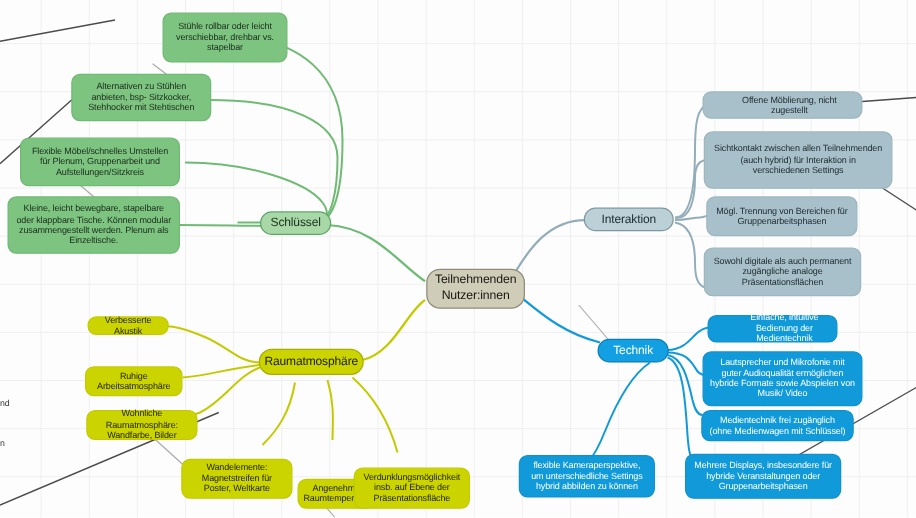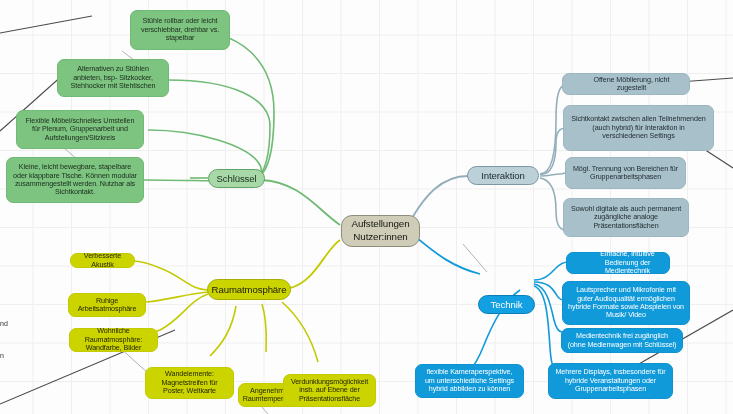--- a/index.html
+++ b/index.html
@@ -48,21 +48,21 @@
     border:1px solid #c3cb00;
   }
   
   .branch{
     border-radius:11px;
     font-size:9.6px;
     padding:3px 9px;
   }
   .branch-green{background:#a8d8a8;border:1.3px solid #5fa565;color:#18301b;}
   .branch-grey{background:#bcd0d8;border:1.3px solid #7c98a4;color:#1b2830;}
-  .branch-blue{background:#12a0e2;border:1.3px solid #0b7fb5;color:#ffffff;margin-top:24px;}
+  .branch-blue{background:#12a0e2;border:1.3px solid #0b7fb5;color:#ffffff;}
   .branch-yellow{background:#ccd400;border:1.3px solid #a8ae00;color:#20210a;}
   
   .root{
     background:#cfcdb8;border:1.3px solid #8f8d7c;color:#161611;
     border-radius:11px;font-size:9.8px;padding:4px 9px;line-height:1.32;
   }
   .clip-frag{
     position:absolute;font-size:7px;color:#333;
   }
 </style>
@@ -130,21 +130,21 @@
       <path d="M534,284 C546,286 550,302 554,320 C556,328 558,332 562,332"></path>
       <path d="M534,286 C546,290 548,316 550,348 C551,362 552,368 558,370"></path>
       <path d="M520,290 C505,300 494,320 484,345 C478,360 474,366 470,370"></path>
     </g>
     <g stroke="#119ada" stroke-width="1.8" fill="none">
       <path d="M480,274 C448,266 430,248 412,234"></path>
     </g>
   </svg>
 
   <div class="node root" style="left:341px;top:215px;width:79px;height:32px;flex-direction:column;">
-    <span>Aufstellungen</span>
+    <span>Teilnehmenden</span>
     <span>Nutzer:innen</span>
   </div>
 
   <div class="node branch branch-green" style="left:208px;top:169px;width:57px;height:19px;">
     <span>Schlüssel</span>
   </div>
 
   <div class="node branch branch-grey" style="left:467px;top:166px;width:72px;height:19px;">
     <span>Interaktion</span>
   </div>
@@ -160,21 +160,21 @@
   <div class="node leaf-green" style="left:86px;top:10px;width:100px;height:40px;margin-left:44px;">
     <span>Stühle rollbar oder leicht verschiebbar, drehbar vs. stapelbar</span>
   </div>
   <div class="node leaf-green" style="left:57px;top:59px;width:112px;height:38px;">
     <span>Alternativen zu Stühlen anbieten, bsp- Sitzkocker, Stehhocker mit Stehtischen</span>
   </div>
   <div class="node leaf-green" style="left:16px;top:110px;width:128px;height:39px;">
     <span>Flexible Möbel/schnelles Umstellen für Plenum, Gruppenarbeit und Aufstellungen/Sitzkreis</span>
   </div>
   <div class="node leaf-green" style="left:6px;top:157px;width:138px;height:46px;">
-    <span>Kleine, leicht bewegbare, stapelbare oder klappbare Tische. Können modular zusammengestellt werden. Nutzbar als Sichtkontakt.</span>
+    <span>Kleine, leicht bewegbare, stapelbare oder klappbare Tische. Können modular zusammengestellt werden. Plenum als Einzeltische.</span>
   </div>
 
   <div class="node leaf-grey" style="left:562px;top:73px;width:128px;height:22px;padding-left:16px;">
     <span>Offene Möblierung, nicht zugestellt</span>
   </div>
   <div class="node leaf-grey" style="left:563px;top:105px;width:151px;height:46px;">
     <span>Sichtkontakt zwischen allen Teilnehmenden (auch hybrid) für Interaktion in verschiedenen Settings</span>
   </div>
   <div class="node leaf-grey" style="left:565px;top:157px;width:121px;height:32px;">
     <span>Mögl. Trennung von Bereichen für Gruppenarbeitsphasen</span>

